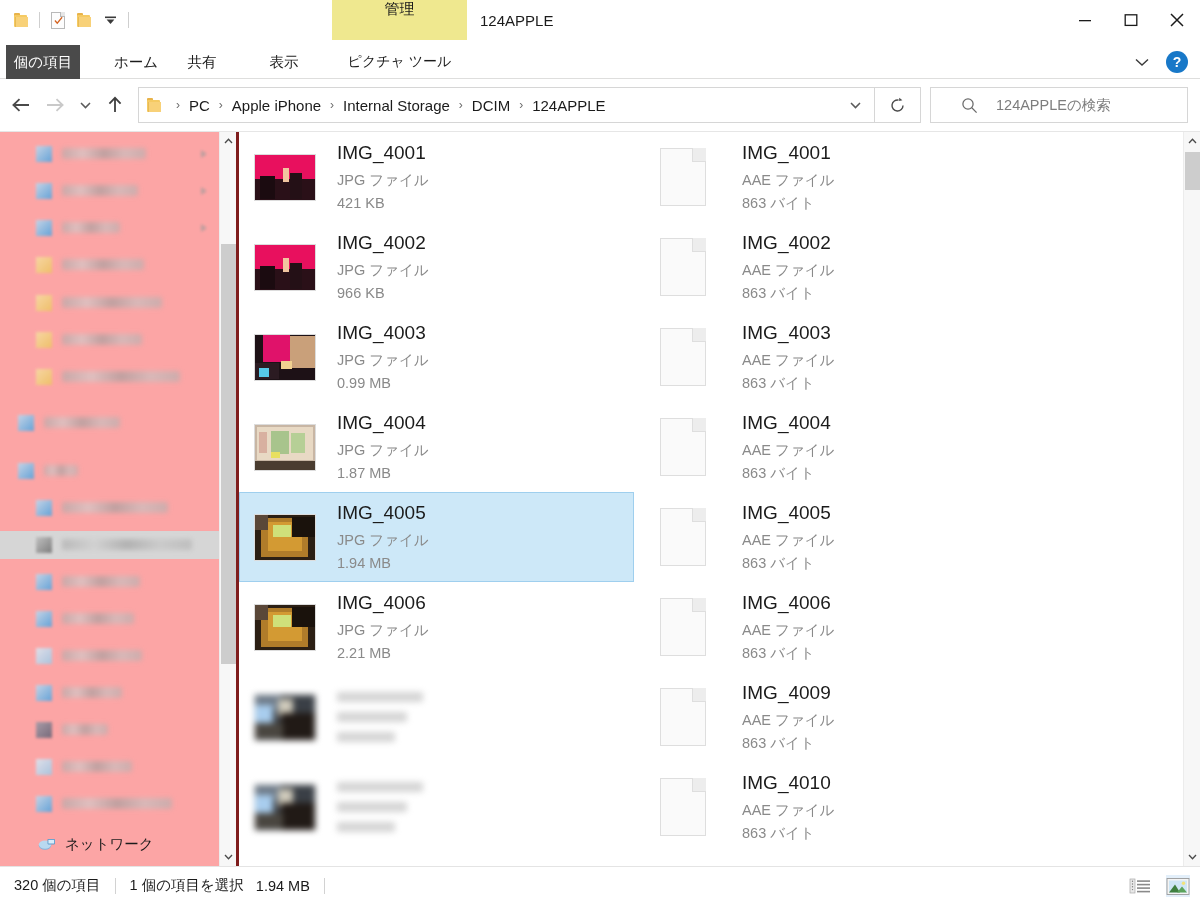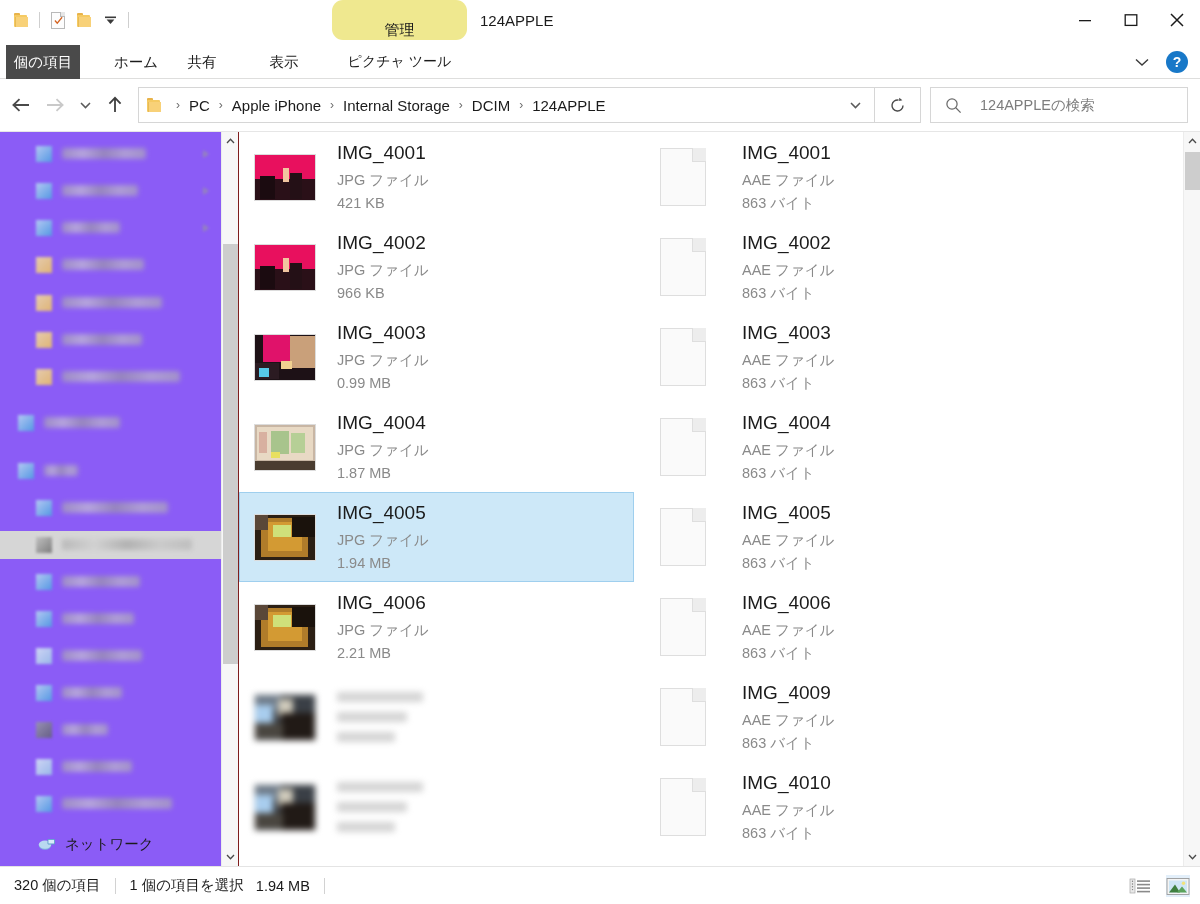--- a/index.html
+++ b/index.html
@@ -21,21 +21,21 @@
   .qat-sep { width: 1px; height: 16px; background: #cfcfcf; margin: 0 5px; }
   .folder-ico { position: relative; width: 15px; height: 14px; }
   .folder-ico i { position: absolute; display: block; }
   .folder-ico i.tab { left: 0; top: 0; width: 6px; height: 3px; background: #e8b34a; border-radius: 1px 1px 0 0; }
   .folder-ico i.body { left: 0; top: 2px; width: 13px; height: 12px; background: #f5ca62; border-radius: 1px; }
   .folder-ico i.front { left: 1px; top: 4px; width: 13px; height: 10px; background: #f8d178; border-left: 1px solid #e7ba55; }
   .doc-chk { position: relative; width: 14px; height: 17px; background: #fdfdfd; border: 1px solid #b9b9b9; }
   .doc-chk .fold { position: absolute; right: -1px; top: -1px; width: 5px; height: 5px; background: #e6e6e6; border-left: 1px solid #b9b9b9; border-bottom: 1px solid #b9b9b9; }
   .doc-chk .chk { position: absolute; left: 2px; top: 3px; width: 9px; height: 9px; }
 
-  .ribbon-tabs-ctx { position: absolute; left: 332px; top: 0; width: 135px; height: 40px; background: #efe88f; display: flex; align-items: flex-end; justify-content: center; border-radius: 11px; }
+  .ribbon-tabs-ctx { position: absolute; left: 332px; top: 0; width: 135px; height: 40px; background: #efe88f; display: flex; align-items: flex-start; justify-content: center; }
   .ribbon-tabs-ctx span { font-size: 15px; color: #1b1b1b; }
   .ctx-title { position: absolute; left: 480px; top: 0; height: 40px; display: flex; align-items: center; font-size: 15px; color: #1b1b1b; }
 
   .wincontrols { position: absolute; right: 0; top: 0; display: flex; height: 40px; }
   .wc { width: 46px; height: 40px; display: flex; align-items: center; justify-content: center; }
   .wc svg { display: block; }
 
   
   .tabrow { position: relative; height: 34px; flex: 0 0 34px; background: #fff; border-bottom: 1px solid #dededd; }
   .tab { position: absolute; top: 0; height: 34px; display: flex; align-items: center; justify-content: center; font-size: 14.5px; color: #1b1b1b; }
@@ -52,28 +52,28 @@
   .addrbar { position: relative; height: 52px; flex: 0 0 52px; background: #fff; display: flex; align-items: center; padding: 0 12px 0 4px; }
   .navbtn { width: 34px; height: 34px; display: flex; align-items: center; justify-content: center; }
   .navbtn.small { width: 26px; }
   .crumbbox { flex: 1 1 auto; height: 36px; margin-left: 6px; border: 1px solid #d6d6d6; background: #fff; display: flex; align-items: center; padding-left: 8px; min-width: 0; }
   .crumb-folder { margin-right: 6px; display: flex; align-items: center; }
   .crumbs { display: flex; align-items: center; flex: 1 1 auto; overflow: hidden; }
   .crumb { font-size: 15px; color: #1b1b1b; white-space: nowrap; padding: 0 2px; }
   .crumb-sep { color: #6d6d6d; font-size: 12px; margin: 0 7px; user-select: none; }
   .crumb-drop { width: 38px; height: 34px; display: flex; align-items: center; justify-content: center; flex: 0 0 38px; }
   .refresh { width: 46px; height: 36px; border: 1px solid #d6d6d6; border-left: none; display: flex; align-items: center; justify-content: center; background: #fff; }
-  .searchbox { width: 258px; height: 36px; margin-left: 9px; border: 1px solid #d6d6d6; background: #fff; display: flex; align-items: center; padding-left: 14px; flex: 0 0 258px; }
+  .searchbox { width: 258px; height: 36px; margin-left: 9px; border: 1px solid #d6d6d6; background: #fff; display: flex; align-items: center; padding-left: 30px; flex: 0 0 258px; }
   .searchbox .ph { font-size: 14.5px; color: #7d7d7d; margin-left: 18px; }
 
   
   .content { flex: 1 1 auto; display: flex; position: relative; border-top: 1px solid #e6e6e6; min-height: 0; }
 
   
-  .navpane { position: relative; width: 239px; flex: 0 0 239px; background: #8b5cf6; overflow: hidden; border-right: 1px solid #7f1d1d; text-decoration: underline; }
+  .navpane { position: relative; width: 239px; flex: 0 0 239px; background: #fca5a5; overflow: hidden; border-right: 3px solid #7f1d1d; text-decoration: underline; }
   .nav-items { position: absolute; left: 0; top: 0; right: 0; }
   .nav-row { position: relative; height: 28px; display: flex; align-items: center; }
   .nav-row.selected { background: #d6d6d6; }
   .nav-ico { position: absolute; width: 16px; height: 16px; }
   .nav-blur { position: absolute; height: 11px; filter: blur(2.6px); opacity: .62; border-radius: 2px; }
   .nav-arrow { position: absolute; right: 12px; width: 0; height: 0; border-left: 6px solid #9a9a9a; border-top: 4.5px solid transparent; border-bottom: 4.5px solid transparent; filter: blur(1.4px); opacity: .65; }
   .nav-network { position: absolute; left: 38px; bottom: 12px; display: flex; align-items: center; gap: 9px; }
   .nav-network span { font-size: 14.5px; color: #1b1b1b; }
 
   

